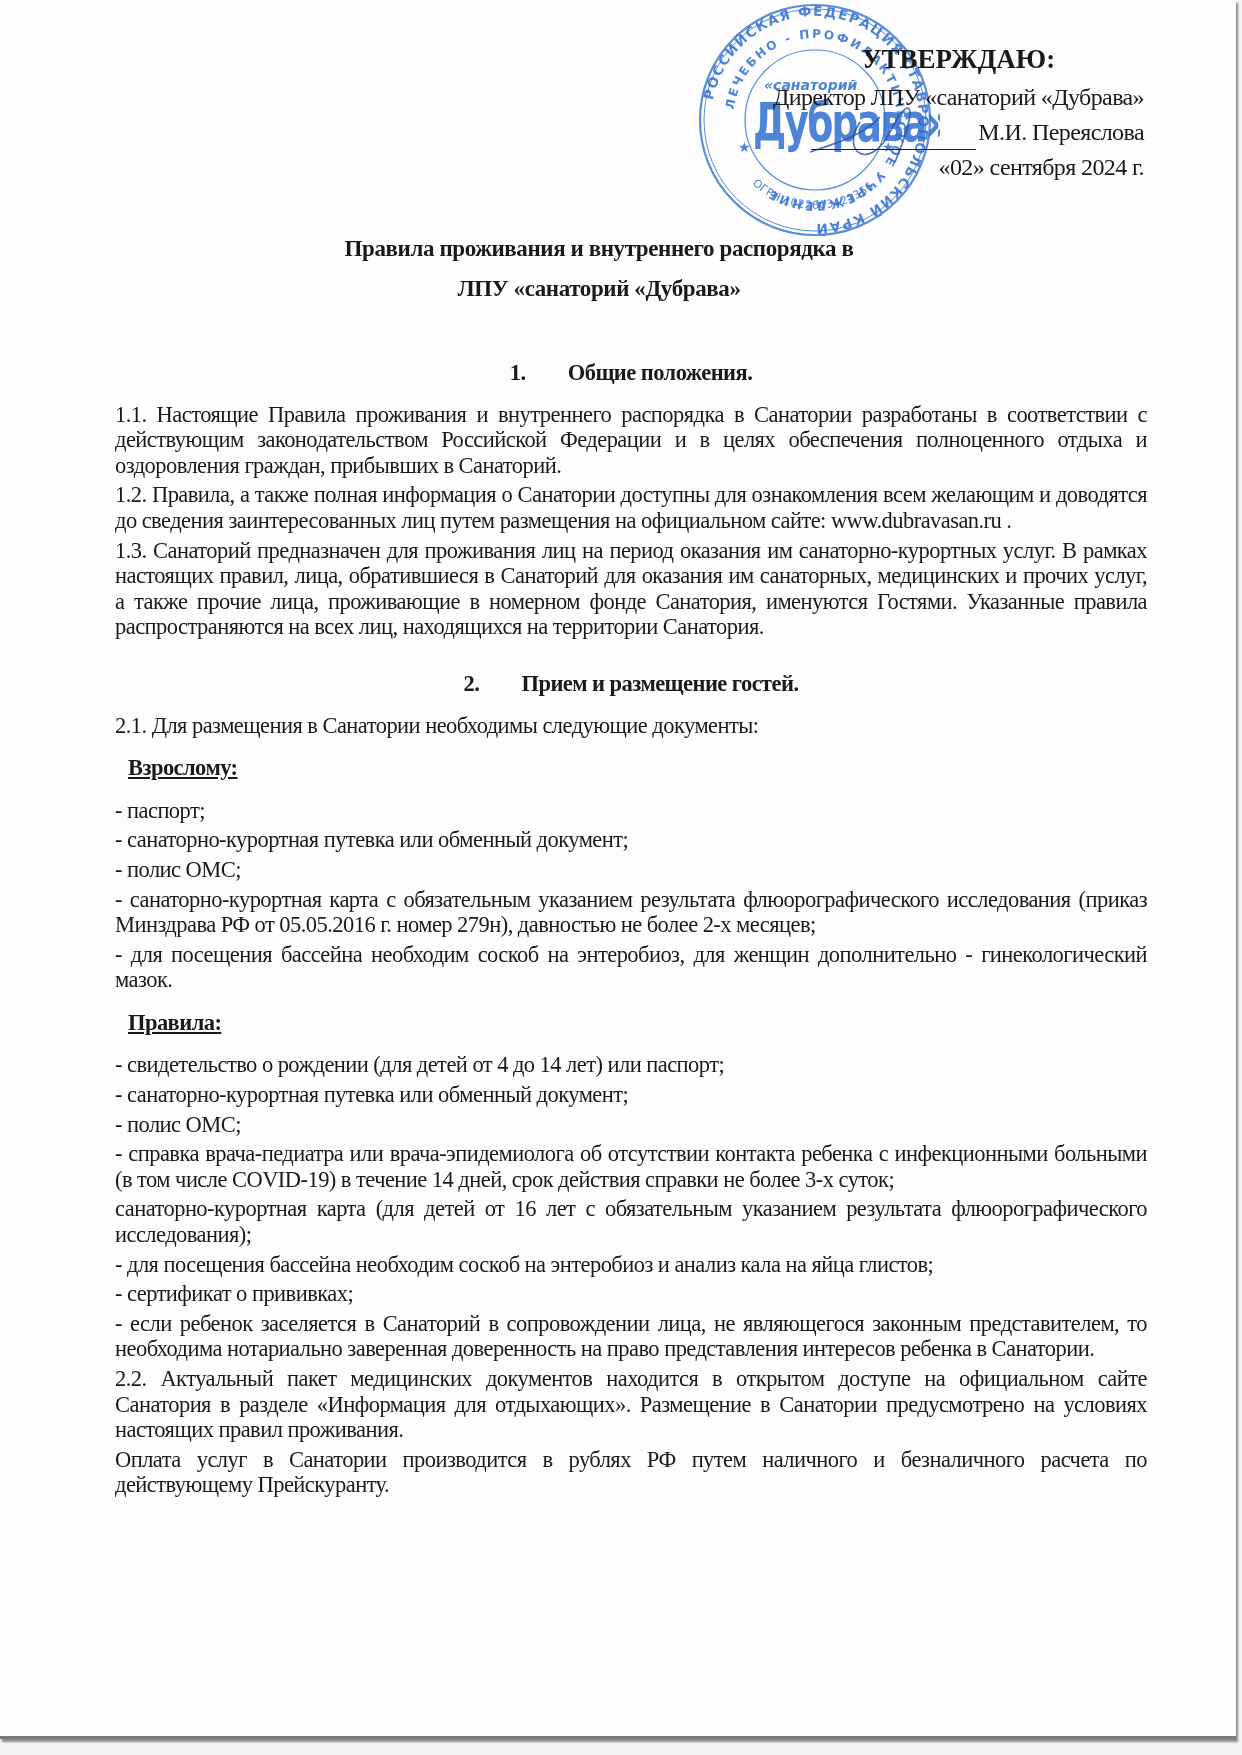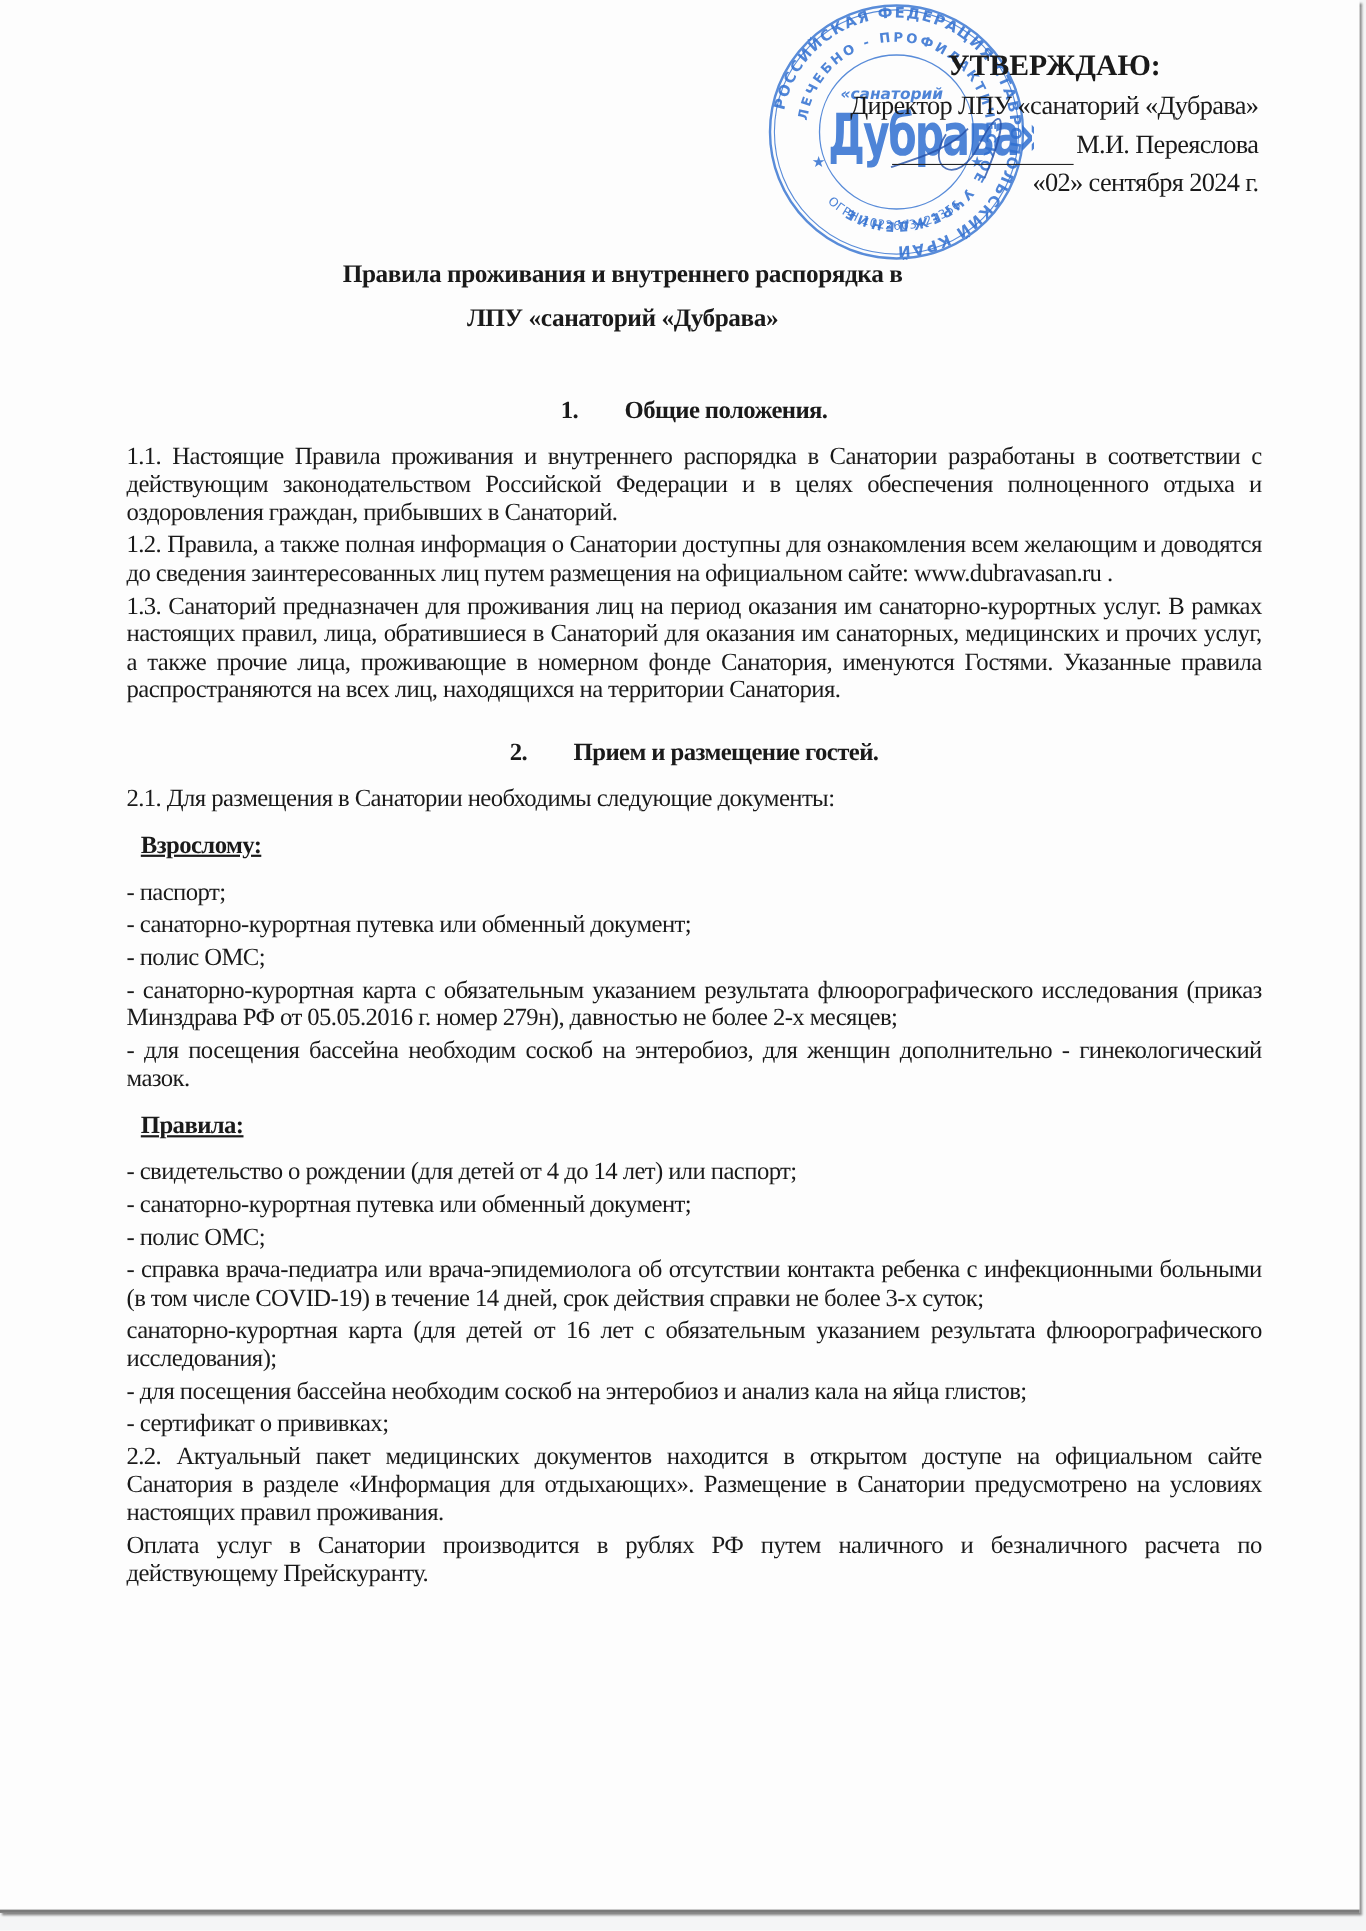--- a/index.html
+++ b/index.html
@@ -22,20 +22,21 @@
     text-align: right; font-size: 24px; line-height: 35px;
     letter-spacing: -0.6px;
   }
   .approve .hdr { font-weight: bold; font-size: 27px; margin-bottom: 3px; letter-spacing: 0; text-align: center; }
   .approve .sig-line { display: inline-block; width: 165px; border-bottom: 1.5px solid #222; height: 22px; vertical-align: bottom; margin-right: 2px; }
   .stamp { position: absolute; left: 690px; top: 2px; width: 250px; height: 236px; pointer-events: none; }
   .title {
     position: absolute; left: 0; width: 1132px; text-align: center;
     font-weight: bold; font-size: 23px; line-height: 40px; top: 229px;
     letter-spacing: -0.4px;
+    padding-left: 33px;
   }
   .content {
     position: absolute; left: 111px; top: 344px; width: 1040px;
     font-size: 22.5px; line-height: 25.6px;
     letter-spacing: -0.55px;
   }
   .sec { font-weight: bold; text-align: center; margin: 16px; }
   .sec .num { display: inline-block; width: 58px; text-align: left; }
   .p { margin: 4px; text-align: justify; }
   .u { font-weight: bold; text-decoration: underline; margin: 17px; }
@@ -102,16 +103,17 @@
     <p class="p">- санаторно-курортная карта с обязательным указанием результата флюорографического исследования (приказ Минздрава РФ от 05.05.2016 г. номер 279н), давностью не более 2-х месяцев;</p>
     <p class="p">- для посещения бассейна необходим соскоб на энтеробиоз, для женщин дополнительно - гинекологический мазок.</p>
     <p class="u">Правила:</p>
     <p class="p">- свидетельство о рождении (для детей от 4 до 14 лет) или паспорт;</p>
     <p class="p">- санаторно-курортная путевка или обменный документ;</p>
     <p class="p">- полис ОМС;</p>
     <p class="p">-  справка врача-педиатра или врача-эпидемиолога об отсутствии контакта ребенка с инфекционными больными (в том числе COVID-19) в течение 14 дней, срок действия справки не более 3-х суток;</p>
     <p class="p">санаторно-курортная карта (для детей от 16 лет с обязательным указанием результата флюорографического исследования);</p>
     <p class="p">- для посещения бассейна необходим соскоб на энтеробиоз и анализ кала на яйца глистов;</p>
     <p class="p">- сертификат о прививках;</p>
+    <p class="p">- если ребенок заселяется в Санаторий в сопровождении лица, не являющегося законным представителем, то необходима нотариально заверенная доверенность на право представления интересов ребенка в Санатории.</p>
     <p class="p">2.2. Актуальный пакет медицинских документов находится в открытом доступе на официальном сайте Санатория в разделе «Информация для отдыхающих». Размещение в Санатории предусмотрено на условиях настоящих правил проживания.</p>
     <p class="p">Оплата услуг в Санатории производится в рублях РФ путем наличного и безналичного расчета по действующему Прейскуранту.</p>
   </div>
 </div>
 
 </body></html>

